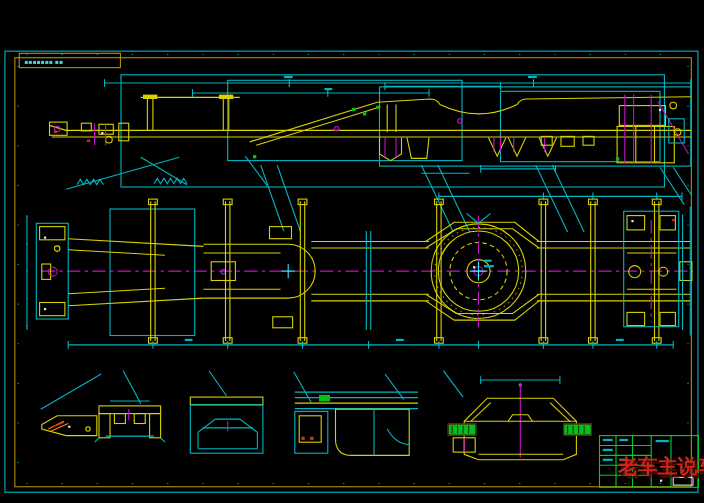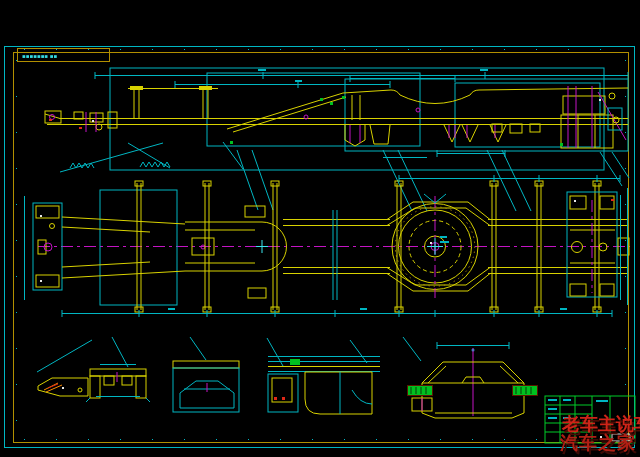--- a/index.html
+++ b/index.html
@@ -417,14 +417,13 @@
     <rect class="fc" x="548" y="417" width="9" height="2"></rect>
     <rect class="fc" x="563" y="399" width="8" height="2"></rect>
     <rect class="fc" x="563" y="417" width="8" height="2"></rect>
     <rect class="fc" x="596" y="400" width="12" height="2"></rect>
     <rect class="fw" x="600" y="436" width="2" height="2"></rect>
     <rect class="w" x="612" y="434" width="18" height="7"></rect>
   </g>
 </svg>
 
   <div class="wm" id="wm1">老车主说车</div>
-  <div class="wm" id="wm2">汽车之家</div>
 </div>
 
 </body></html>

